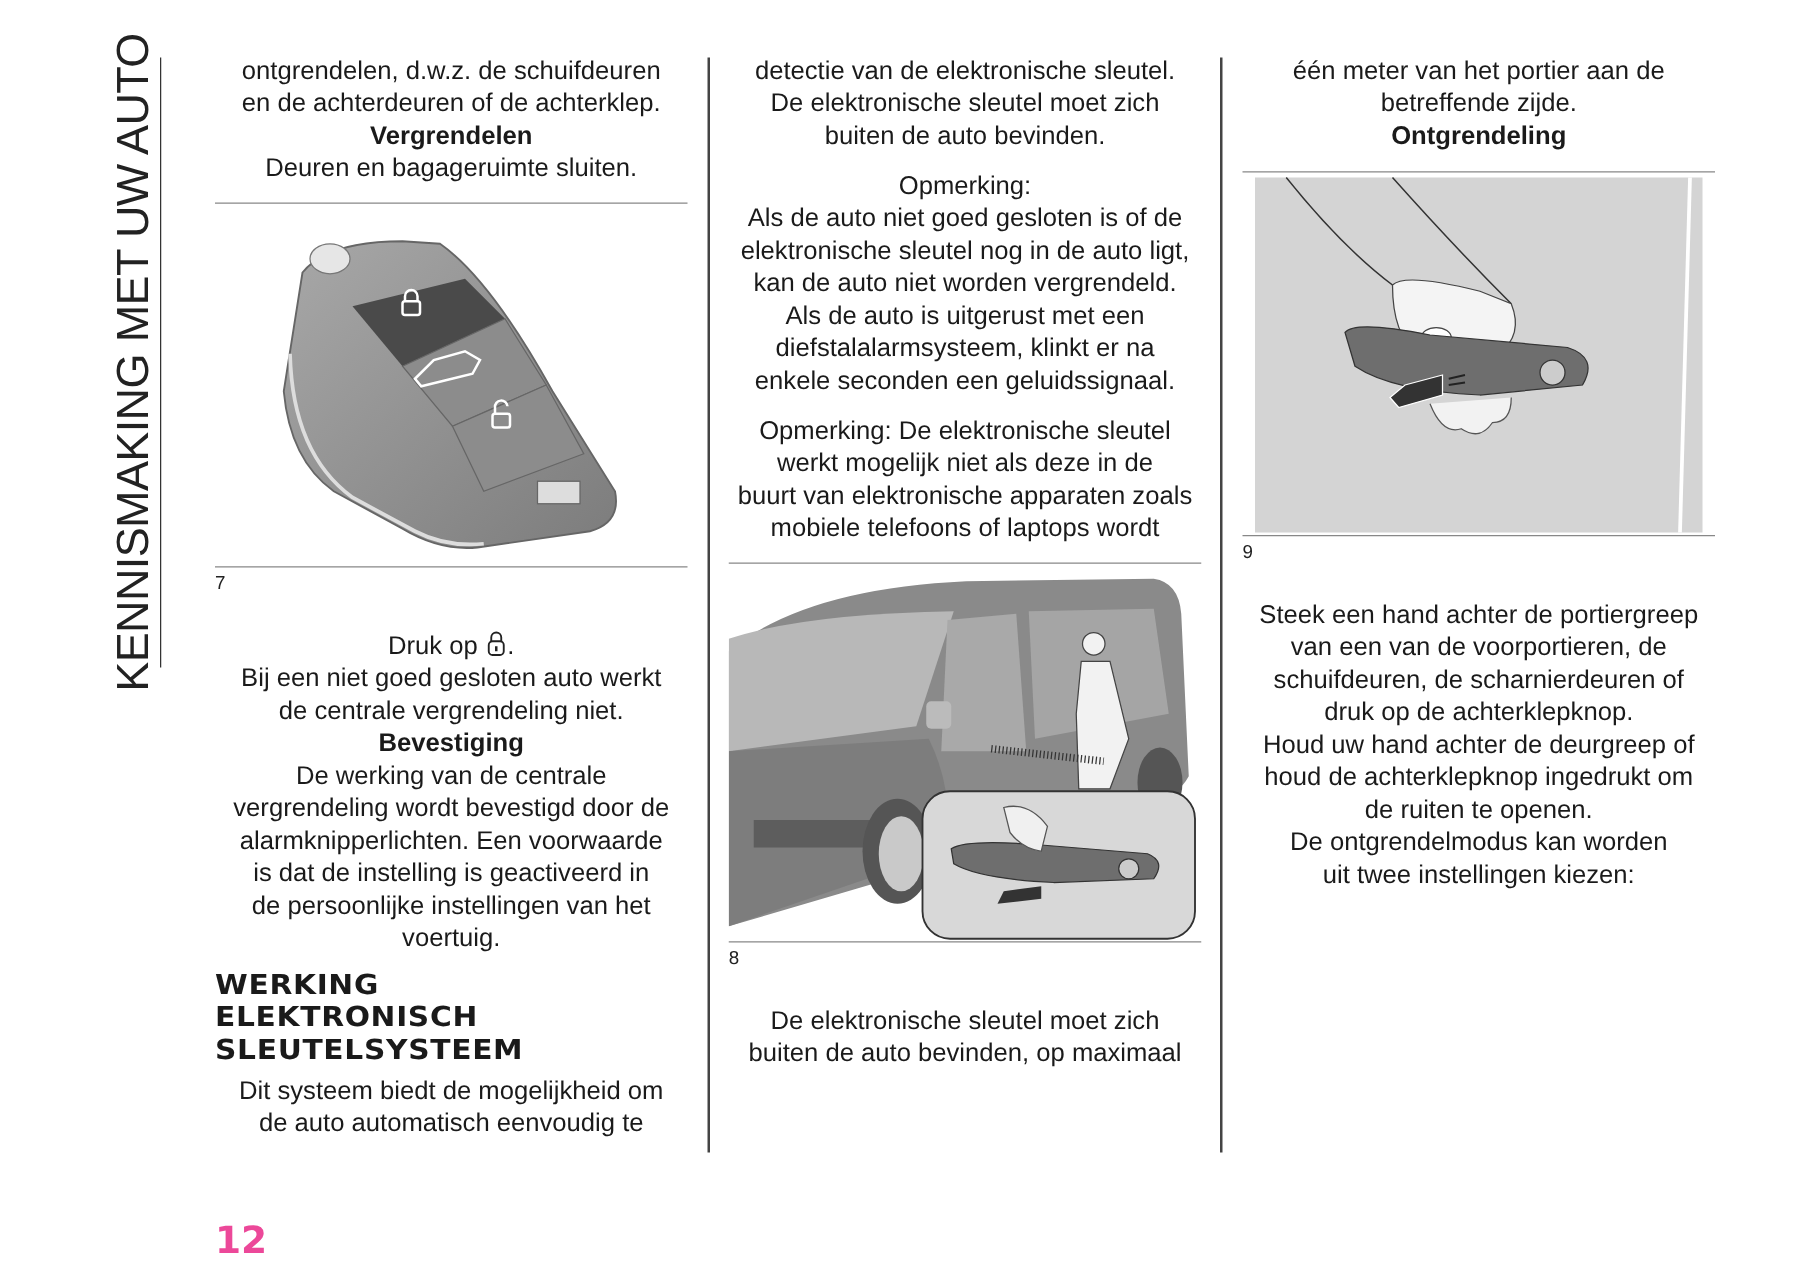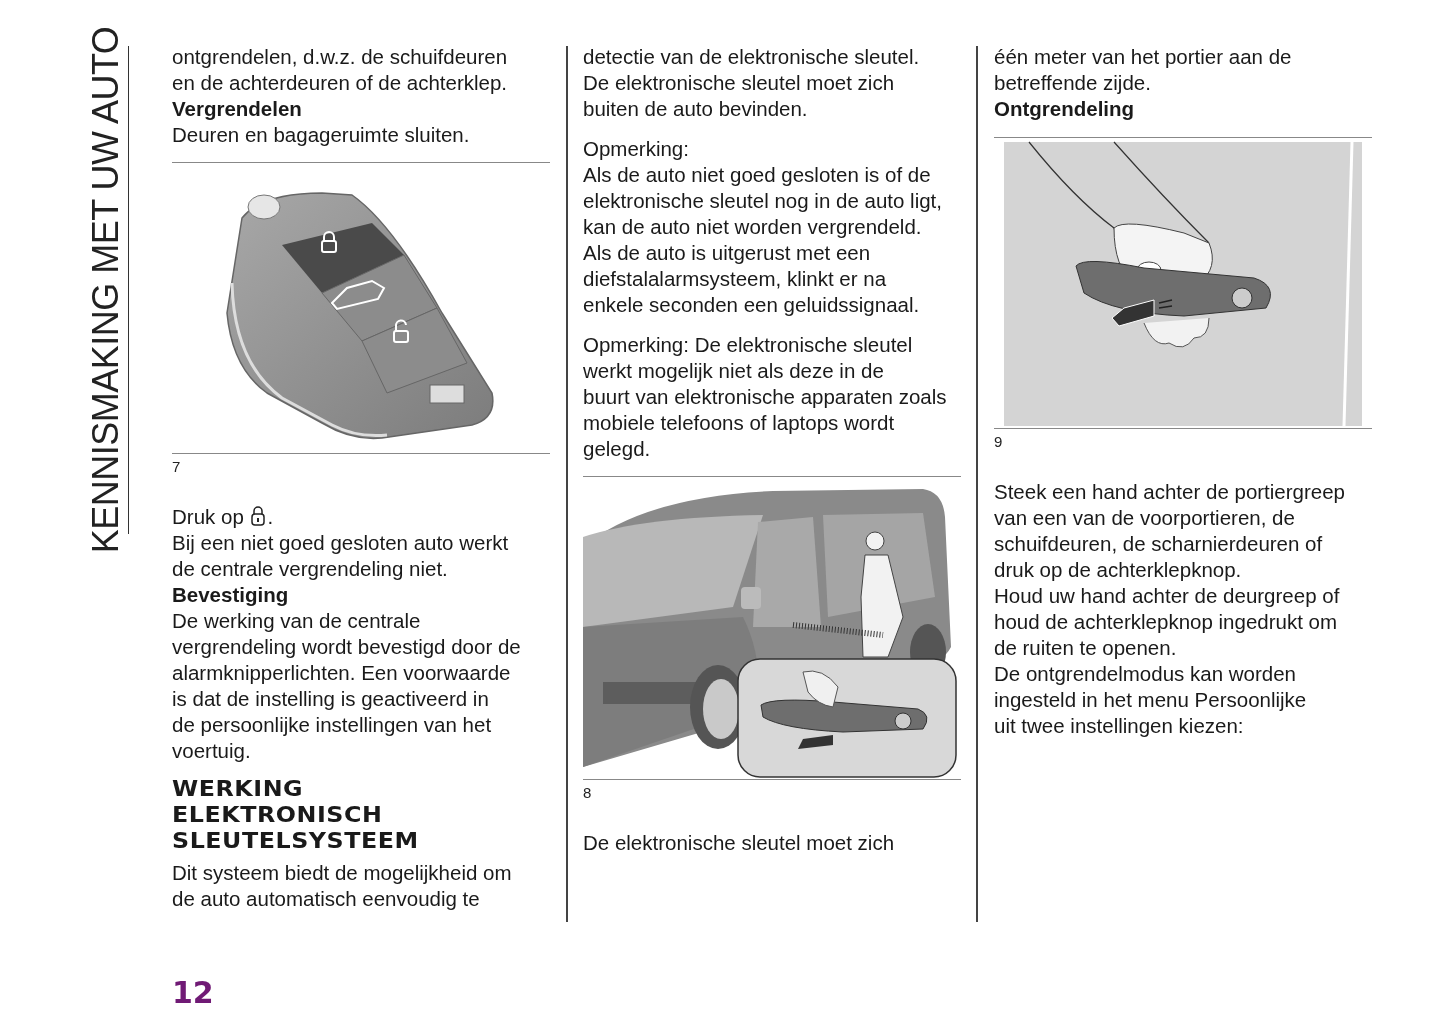--- a/index.html
+++ b/index.html
@@ -9,35 +9,35 @@
                   border-right:1.5px solid #333; }
     .side-title span { position:absolute; left:50%; top:50%;
                   transform:translate(-50%,-50%) rotate(-90deg); white-space:nowrap;
                   font-size:36px; letter-spacing:-0.5px; color:#222; font-weight:normal; }
     .col { position:absolute; top:44px; font-size:20.5px; line-height:26px; }
     .col1 { left:172px; width:378px; }
     .col2 { left:583px; width:378px; }
     .col3 { left:994px; width:378px; }
     .vdiv { position:absolute; top:46px; height:876px; width:1.5px; background:#444; }
     .vdiv.a { left:566px; } .vdiv.b { left:976px; }
-    p { margin:0; }
+    p { margin:0;text-align:center; }
     .b { font-weight:bold; }
     .gap { height:14px; }
     .hr { height:1px; background:#888; margin:0; }
     .fig { position:relative; margin:0; }
     .fignum { font-size:15px; line-height:18px; margin-top:4px; color:#222; }
     .heading { font-family:"DejaVu Sans", sans-serif; font-weight:bold; font-size:22px;
                line-height:26px; letter-spacing:0.5px; transform:scaleX(1.08); transform-origin:left;
                margin-top:12px; }
     .lockglyph { display:inline-block; width:18px; height:22px; vertical-align:-3px; }
     .bullet { display:flex; }
     .bullet .box { width:16px; height:16px; border:2px solid #111; border-radius:1px;
                    margin:5px 8px 0 4px; flex:none; box-shadow:2px -2px 0 -0px #111 inset; }
     .pagenum { position:absolute; left:172px; top:975px; font-family:"DejaVu Sans", sans-serif;
-               font-weight:bold; font-size:30px; color:#701a75; }
+               font-weight:bold; font-size:30px; color:#ec4899; }
   </style>
 </head>
 <body>
 
 <div class="side-title">
   <span>KENNISMAKING MET UW AUTO</span>
 </div>
 
 <div class="vdiv a"></div>
 <div class="vdiv b"></div>
@@ -117,21 +117,20 @@
   <p>elektronische sleutel nog in de auto ligt,</p>
   <p>kan de auto niet worden vergrendeld.</p>
   <p>Als de auto is uitgerust met een</p>
   <p>diefstalalarmsysteem, klinkt er na</p>
   <p>enkele seconden een geluidssignaal.</p>
   <div class="gap"></div>
   <p><span>Opmerking:</span><span> De elektronische sleutel</span></p>
   <p>werkt mogelijk niet als deze in de</p>
   <p>buurt van elektronische apparaten zoals</p>
   <p>mobiele telefoons of laptops wordt</p>
-  <p>gelegd.</p>
   <div style="height:14px"></div>
   <div class="hr"></div>
   <div class="fig" style="height:302px;">
     <svg width="378" height="302" viewBox="0 0 378 302">
       <path d="M0 70 Q60 20 190 14 L340 12 Q360 15 362 40 L368 170 Q360 185 340 190 L0 290 Z" fill="#8a8a8a"></path>
       <path d="M0 60 Q60 40 180 38 L150 130 L0 150 Z" fill="#b8b8b8"></path>
       <path d="M175 45 L230 40 L238 150 L170 150 Z" fill="#a9a9a9"></path>
       <path d="M240 38 L340 36 L352 120 L245 140 Z" fill="#a5a5a5"></path>
       <path d="M0 150 L160 140 Q180 180 175 230 L0 290 Z" fill="#7d7d7d"></path>
       <rect x="20" y="205" width="100" height="22" fill="#5d5d5d"></rect>
@@ -148,20 +147,21 @@
       <path d="M178 228 Q190 220 250 225 L335 232 Q350 238 340 252 L260 255 Q200 252 180 240 Z" fill="#6e6e6e" stroke="#333"></path>
       <circle cx="320" cy="244" r="8" fill="#ccc" stroke="#333"></circle>
       <path d="M250 258 L220 262 L215 272 L250 268 Z" fill="#333"></path>
       <path d="M220 195 Q240 190 255 210 L250 230 Q235 228 225 215 Z" fill="#f0f0f0" stroke="#555"></path>
     </svg>
   </div>
   <div class="hr"></div>
   <div class="fignum">8</div>
   <div style="height:28px"></div>
   <p>De elektronische sleutel moet zich</p>
+  <p>buiten de auto bevinden, op maximaal</p>
 </div>
 
 <div class="col col3">
   <p>één meter van het portier aan de</p>
   <p>betreffende zijde.</p>
   <p class="b">Ontgrendeling</p>
   <div style="height:15px"></div>
   <div class="hr"></div>
   <div class="fig" style="height:290px;">
     <svg width="378" height="290" viewBox="0 0 378 290">
@@ -182,18 +182,17 @@
   <div class="fignum">9</div>
   <div style="height:28px"></div>
   <p>Steek een hand achter de portiergreep</p>
   <p>van een van de voorportieren, de</p>
   <p>schuifdeuren, de scharnierdeuren of</p>
   <p>druk op de achterklepknop.</p>
   <p>Houd uw hand achter de deurgreep of</p>
   <p>houd de achterklepknop ingedrukt om</p>
   <p>de ruiten te openen.</p>
   <p>De ontgrendelmodus kan worden</p>
-  <p>ingesteld in het menu Persoonlijke</p>
   <p>uit twee instellingen kiezen:</p>
   <div style="height:12px"></div>
 </div>
 
 <div class="pagenum">12</div>
 
 </body></html>

